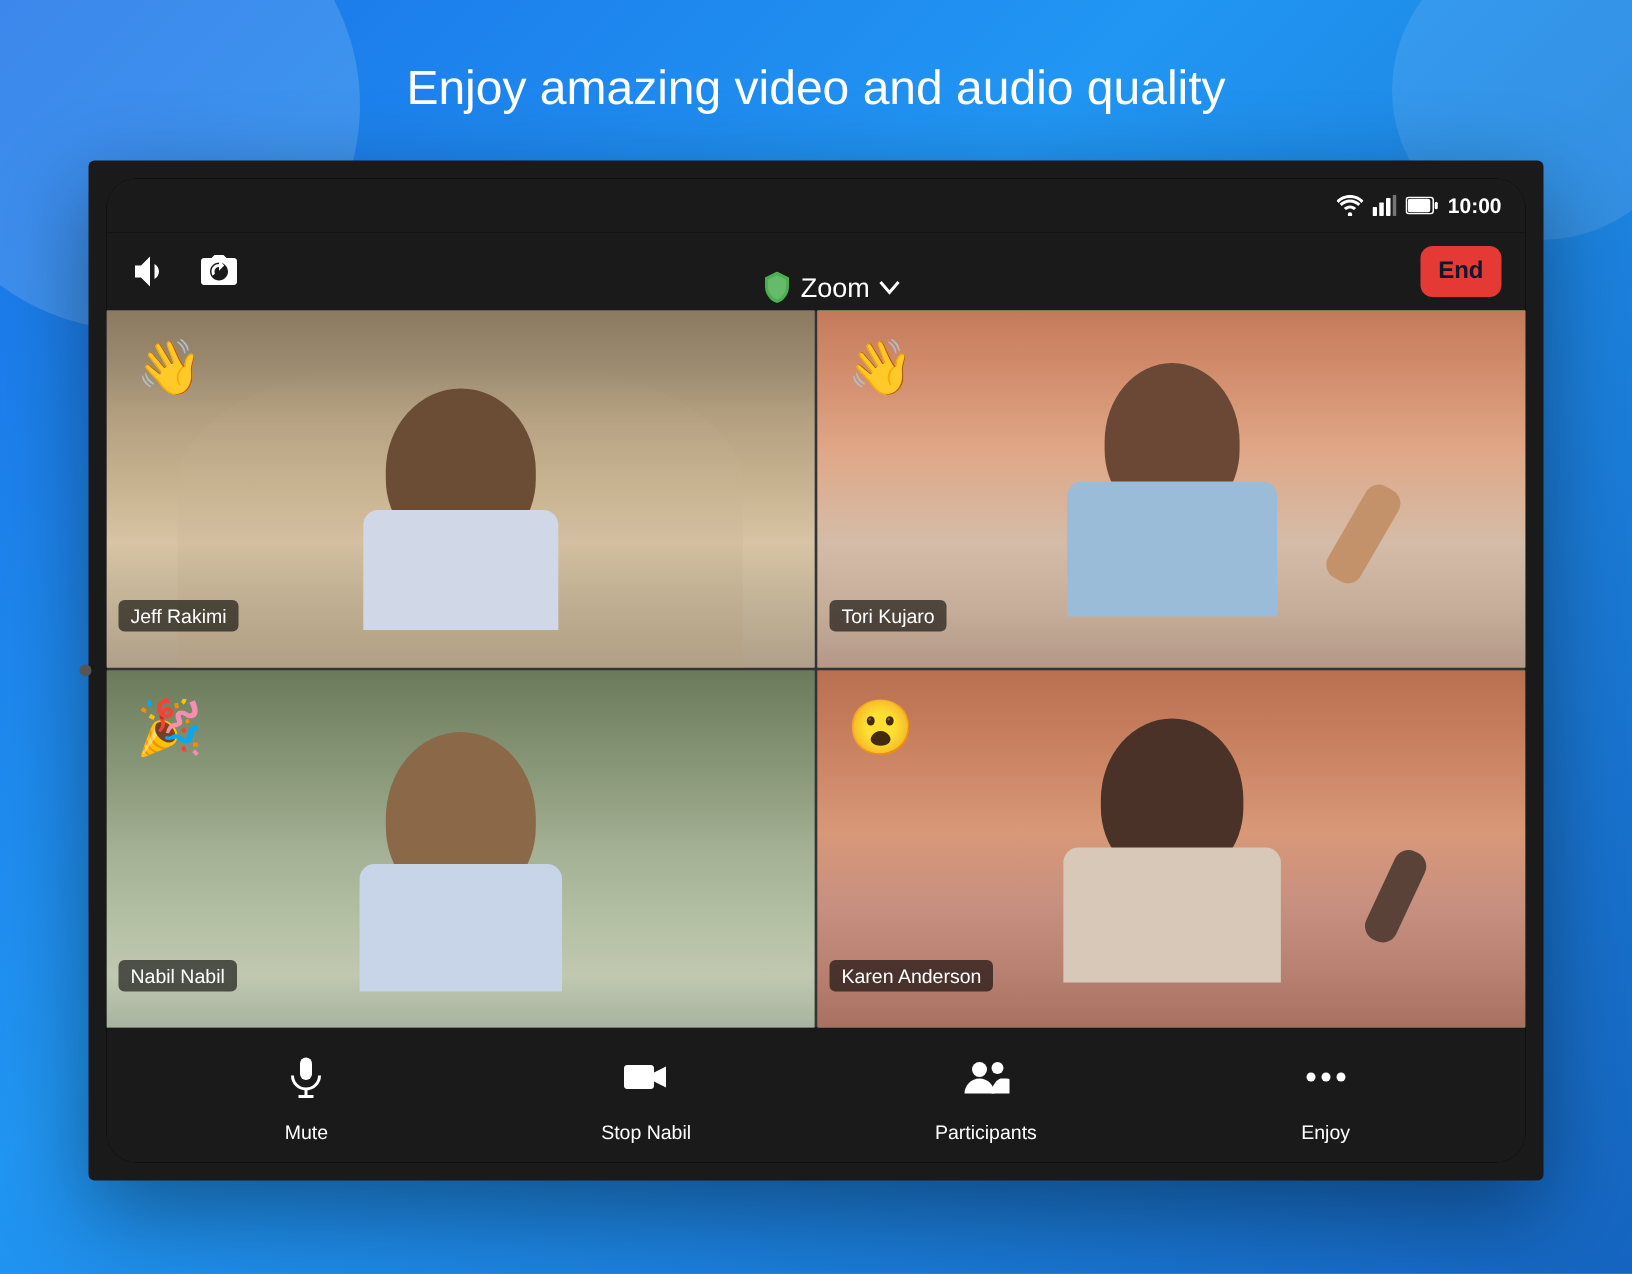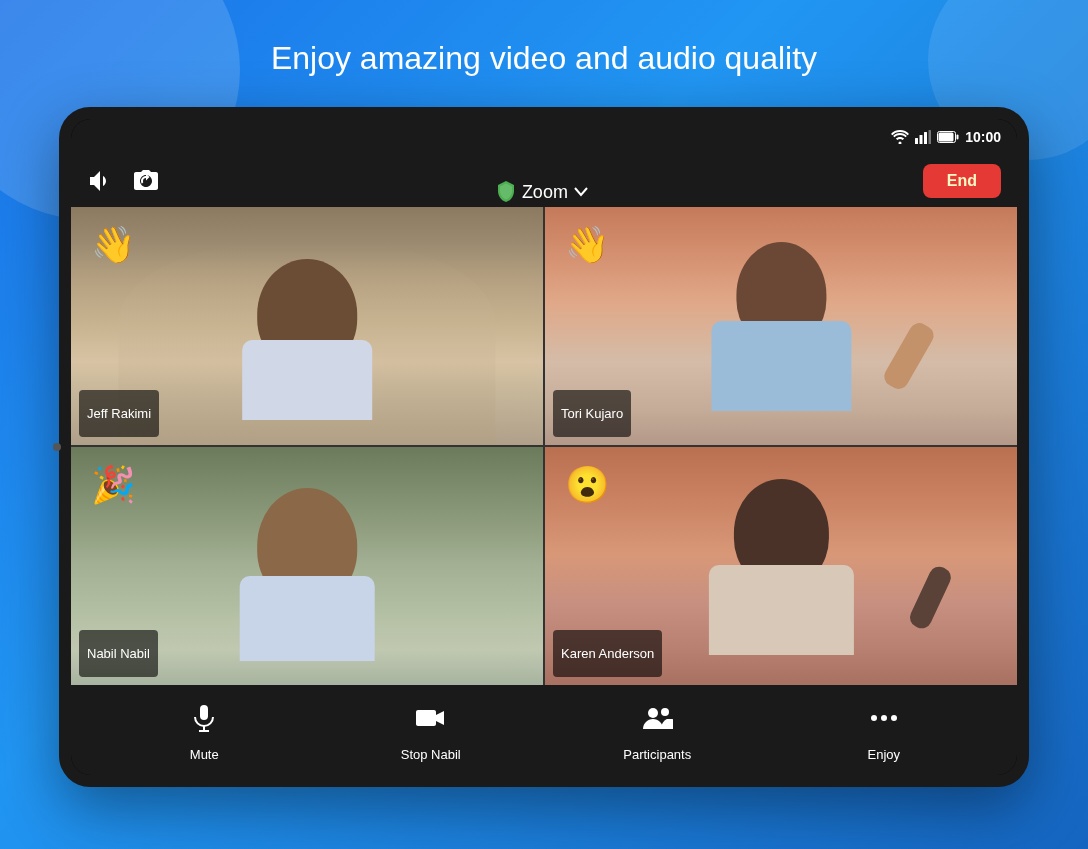--- a/index.html
+++ b/index.html
@@ -45,21 +45,21 @@
       margin-bottom: 30px;
       text-align: center;
       z-index: 1;
     }
 
     
     .tablet-frame {
       width: 970px;
       height: 680px;
       background: #1a1a1a;
-      border-radius: 31px;
+      border-radius: 4px;
       padding: 12px;
       position: relative;
       box-shadow: 0 20px 60px rgba(0,0,0,0.4);
       z-index: 1;
     }
 
     .tablet-screen {
       width: 100%;
       height: 100%;
       background: #000;
@@ -120,24 +120,24 @@
       align-items: center;
       gap: 6px;
       color: white;
       font-size: 18px;
       font-weight: 500;
       margin-top: 22px;
     }
 
     .end-btn {
       background: #e53935;
-      color: #fef9c3;
+      color: #0f172a;
       border: none;
       border-radius: 8px;
-      padding: 8px 24px;
+      padding: 8px 12px;
       font-size: 16px;
       font-weight: 600;
       cursor: pointer;
       text-align: right;
     }
 
     
     .video-grid {
       flex: 1;
       display: grid;
@@ -156,25 +156,25 @@
     .emoji-reaction {
       position: absolute;
       top: 20px;
       left: 20px;
       font-size: 36px;
       line-height: 1;
     }
 
     .participant-name {
       position: absolute;
-      bottom: 8px;
+      bottom: 24px;
       left: 8px;
       background: rgba(0,0,0,0.6);
       color: white;
-      padding: 16px 8px;
+      padding: 3px 8px;
       border-radius: 4px;
       font-size: 13px;
       font-weight: 500;
     }
 
     
     .bottom-toolbar {
       background: #1a1a1a;
       height: 90px;
       display: flex;

